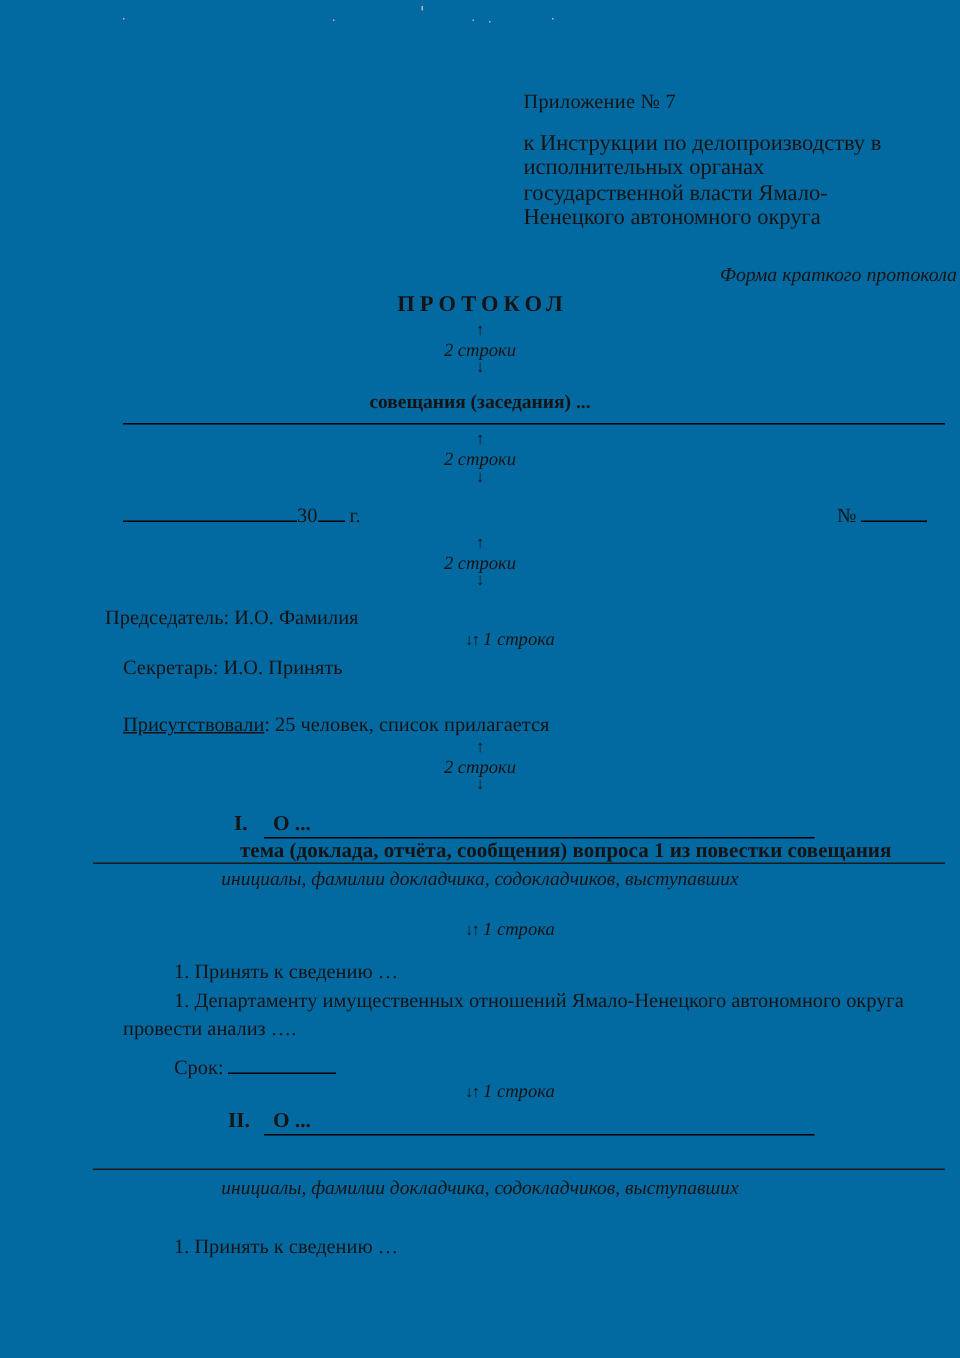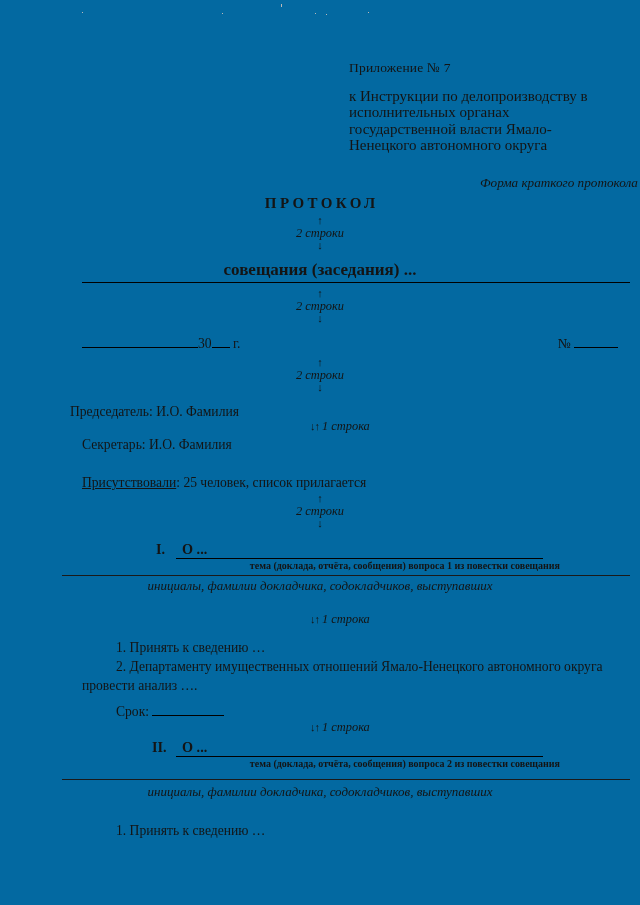--- a/index.html
+++ b/index.html
@@ -49,21 +49,21 @@
     text-align: center;
     font-size: 15px;
     font-weight: bold;
     letter-spacing: 3.4px;
     text-indent: 3.4px;
   }
   .subtitle {
     left: 0; top: 260px;
     width: 640px;
     text-align: center;
-    font-size: 17px;
+    font-size: 13px;
     font-weight: bold;
   }
 
   
   .mark2 {
     width: 640px;
     left: 0;
     text-align: center;
     font-size: 12.4px;
     font-style: italic;
@@ -118,23 +118,23 @@
   
   .sec-num {
     font-size: 14.2px;
     font-weight: bold;
   }
   .sec-o {
     font-size: 14.2px;
     font-weight: bold;
   }
   .caption {
-    font-size: 10px;
-    font-weight: bold;
-    text-align: right;
+    font-size: 14px;
+    font-weight: bold;
+    text-align: left;
     white-space: nowrap;
   }
   .italic-cap {
     font-size: 13px;
     font-style: italic;
     text-align: center;
     white-space: nowrap;
   }
 
   .speck {
@@ -195,21 +195,21 @@
     <span class="lbl">2 строки</span>
     <span class="arr">↓</span>
   </div>
 
   <div class="abs line" style="left:70px; top:404px;">Председатель: И.О. Фамилия</div>
 
   <div class="abs mark1" style="left:310px; top:419px;">
     <span class="arr">↓↑</span><span>1 строка</span>
   </div>
 
-  <div class="abs line" style="left:82px; top:437px;">Секретарь: И.О. Фамилия</div>
+  <div class="abs line" style="left:82px; top:437px;">Секретарь: И.О. Принять</div>
 
   <div class="abs line" style="left:82px; top:475px;">
     <span class="u">Присутствовали</span><span>: 25 человек, список прилагается</span>
   </div>
 
   <div class="abs mark2" style="top:494px;">
     <span class="arr">↑</span>
     <span class="lbl">2 строки</span>
     <span class="arr">↓</span>
   </div>
@@ -223,36 +223,35 @@
   <div class="abs rule-thin" style="left:62px; top:575px; width:568px;"></div>
 
   <div class="abs italic-cap" style="left:0; top:578px; width:640px;">инициалы, фамилии докладчика, содокладчиков, выступавших</div>
 
   <div class="abs mark1" style="left:310px; top:612px;">
     <span class="arr">↓↑</span><span>1 строка</span>
   </div>
 
   <div class="abs para" style="left:116px; top:638px;">1. Принять к сведению …</div>
 
-  <div class="abs para" style="left:82px; top:657px; width:538px; text-indent:34px;">2. Департаменту имущественных отношений Ямало-Ненецкого автономного округа провести анализ ….</div>
+  <div class="abs para" style="left:82px; top:657px; width:538px; text-indent:34px;">1. Департаменту имущественных отношений Ямало-Ненецкого автономного округа провести анализ ….</div>
 
   <div class="abs line" style="left:116px; top:704px;">
     <span>Срок:</span>
     <span class="blank" style="width:72px;"></span>
   </div>
 
   <div class="abs mark1" style="left:310px; top:720px;">
     <span class="arr">↓↑</span><span>1 строка</span>
   </div>
 
   <div class="abs sec-num" style="left:152px; top:739px;">II.</div>
   <div class="abs sec-o" style="left:182px; top:739px;">О ...</div>
   <div class="abs rule" style="left:176px; top:756px; width:367px;"></div>
 
-  <div class="abs caption" style="left:160px; top:758px; width:400px;">тема (доклада, отчёта, сообщения) вопроса 2  из повестки совещания</div>
 
   <div class="abs rule-thin" style="left:62px; top:779px; width:568px;"></div>
 
   <div class="abs italic-cap" style="left:0; top:784px; width:640px;">инициалы, фамилии докладчика,  содокладчиков, выступавших</div>
 
   <div class="abs para" style="left:116px; top:821px;">1. Принять к сведению …</div>
 
 </div>
 
 </body></html>

